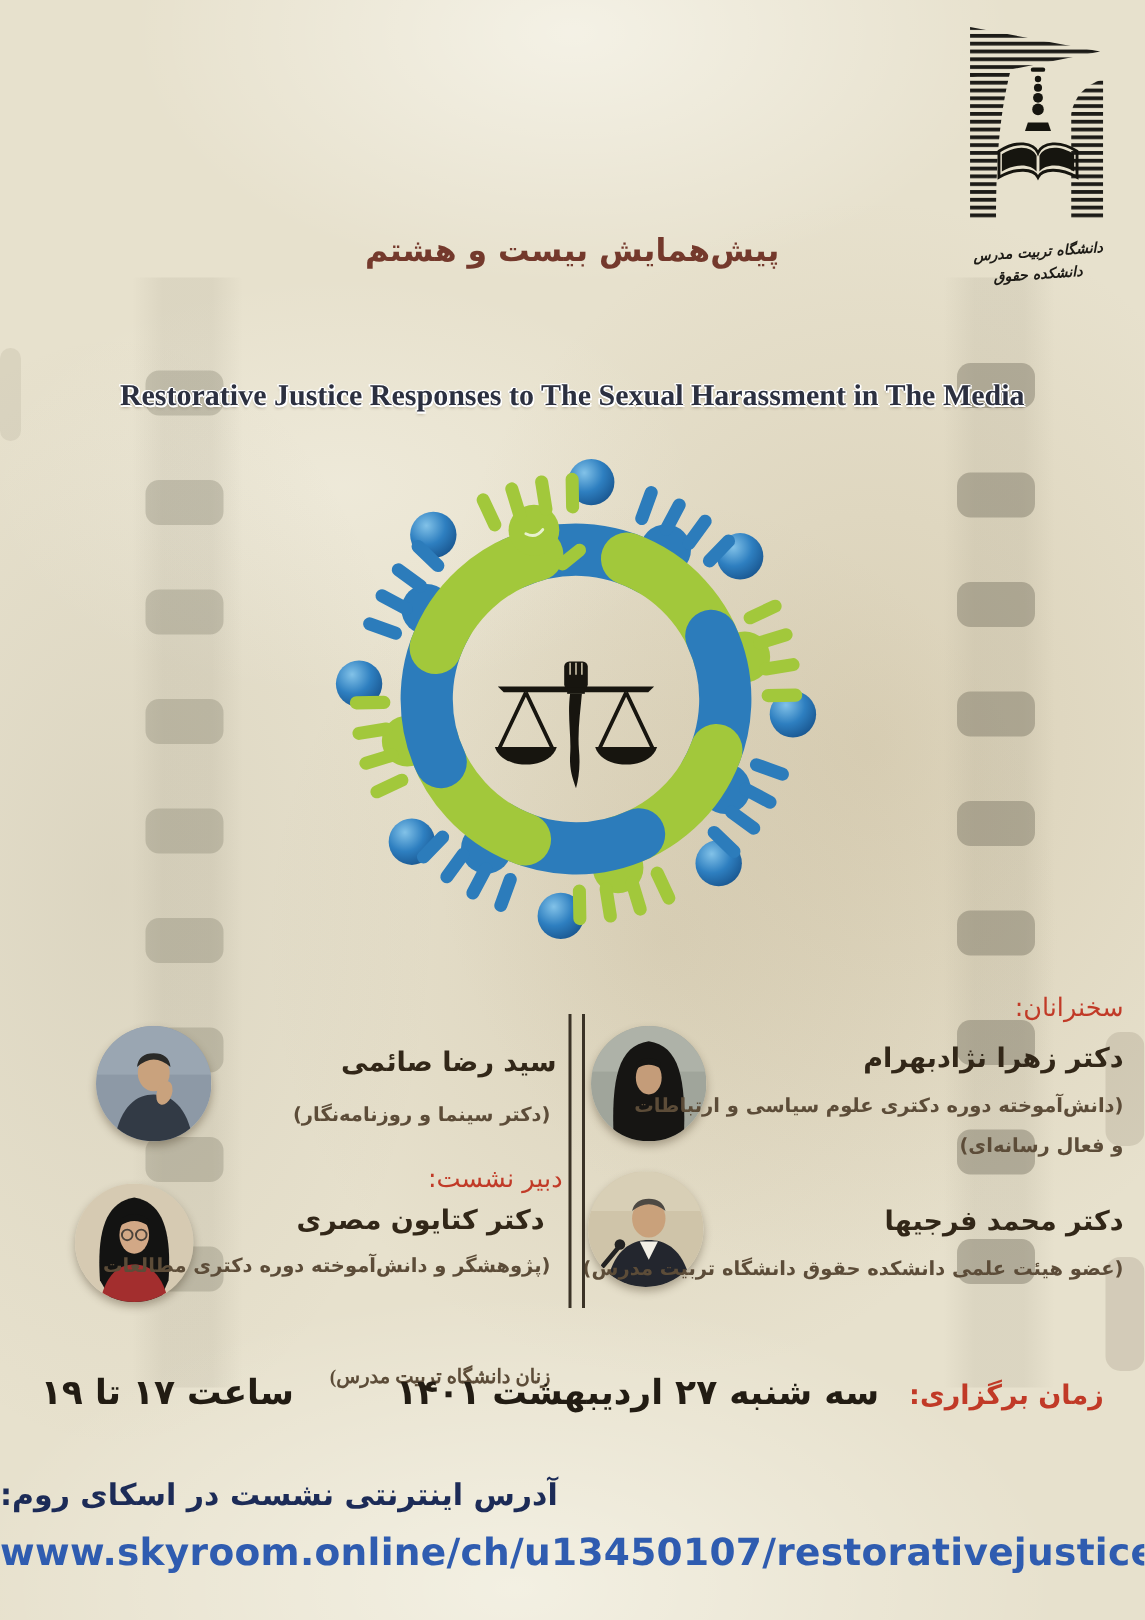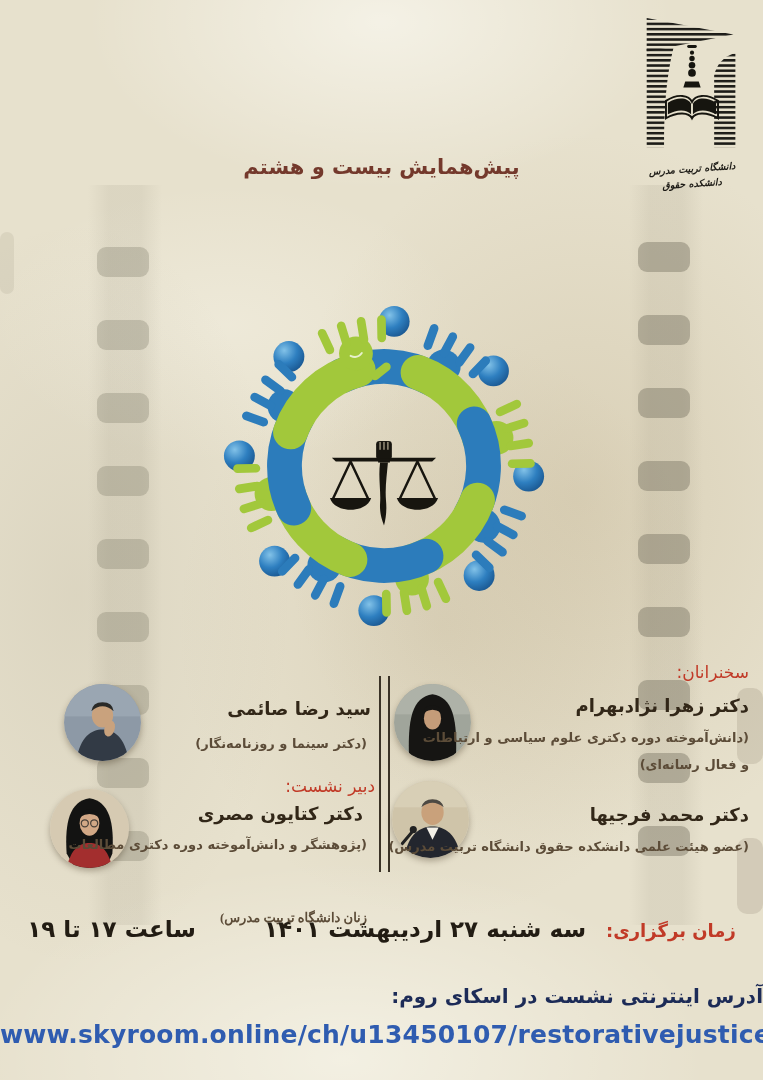--- a/index.html
+++ b/index.html
@@ -52,21 +52,21 @@
   .avatar svg{display:block;width:100%;height:100%;}
   .divider{position:absolute;left:379px;top:676px;height:196px;width:7px;
     border-left:2px solid #3a3226;border-right:2px solid #3a3226;}
 
   .schedule{position:absolute;top:916px;left:0;width:100%;display:flex;direction:rtl;
     justify-content:center;align-items:baseline;gap:20px;}
   .schedule .lbl{font-weight:bold;font-size:18px;color:#c13a27;}
   .schedule .dt{font-weight:bold;font-size:23px;color:#221c13;}
   .schedule .tm{font-weight:bold;font-size:23px;color:#221c13;margin-right:48px;}
 
-  .addr-label{position:absolute;top:984px;left:0;width:100%;text-align:right;direction:rtl;
+  .addr-label{position:absolute;top:984px;left:0;width:100%;text-align:left;direction:rtl;
     font-weight:bold;font-size:20px;color:#1c2b57;}
   .url{position:absolute;top:1020px;left:0;width:100%;text-align:center;
     font-weight:bold;font-size:25px;color:#2f5cb0;letter-spacing:0.2px;}
 </style>
 </head>
 <body>
 
 <div class="poster">
   <div class="texture"></div>
 
@@ -115,20 +115,21 @@
         <path d="M30,94 C41,87 51,89 54,95 L54,106 C50,101 40,100 30,106 Z"></path>
         <path d="M80,94 C69,87 59,89 56,95 L56,106 C60,101 70,100 80,106 Z"></path>
       </g>
     </svg>
     <div class="cap">دانشگاه تربیت مدرس</div>
     <div class="cap">دانشکده حقوق</div>
   </div>
 
 
   <div class="pre-title">پیش‌همایش بیست و هشتم</div>
+  <div class="title-en">Restorative Justice Responses to The Sexual Harassment in The Media</div>
 
   <div class="ring-wrap">
     <svg id="hands-ring" viewBox="0 0 360 360">
       <defs>
         <radialGradient id="sph" cx="35%" cy="30%" r="75%">
           <stop offset="0%" stop-color="#82c2e8"></stop>
           <stop offset="55%" stop-color="#2e7fc0"></stop>
           <stop offset="100%" stop-color="#1a5892"></stop>
         </radialGradient>
       </defs>

